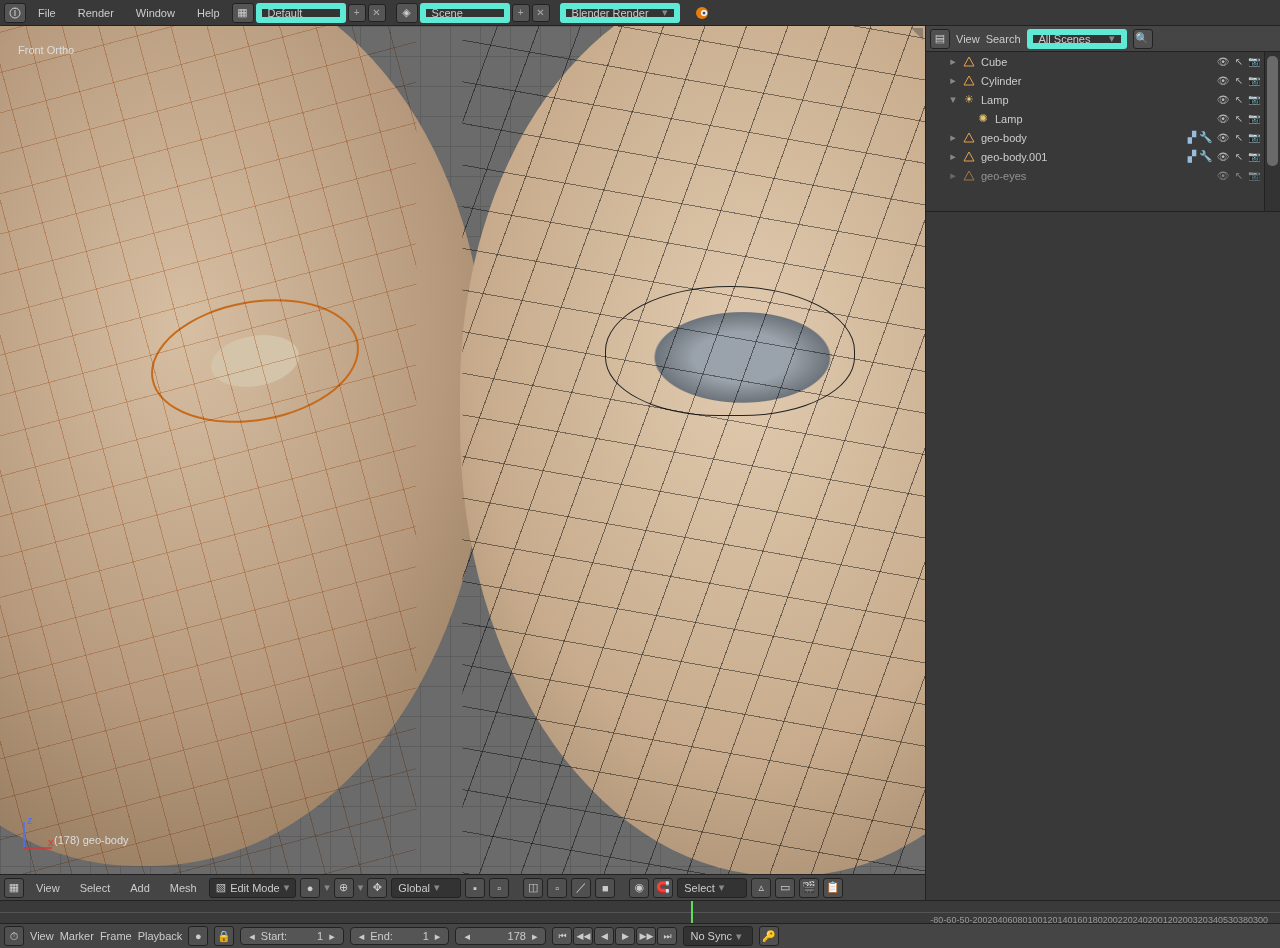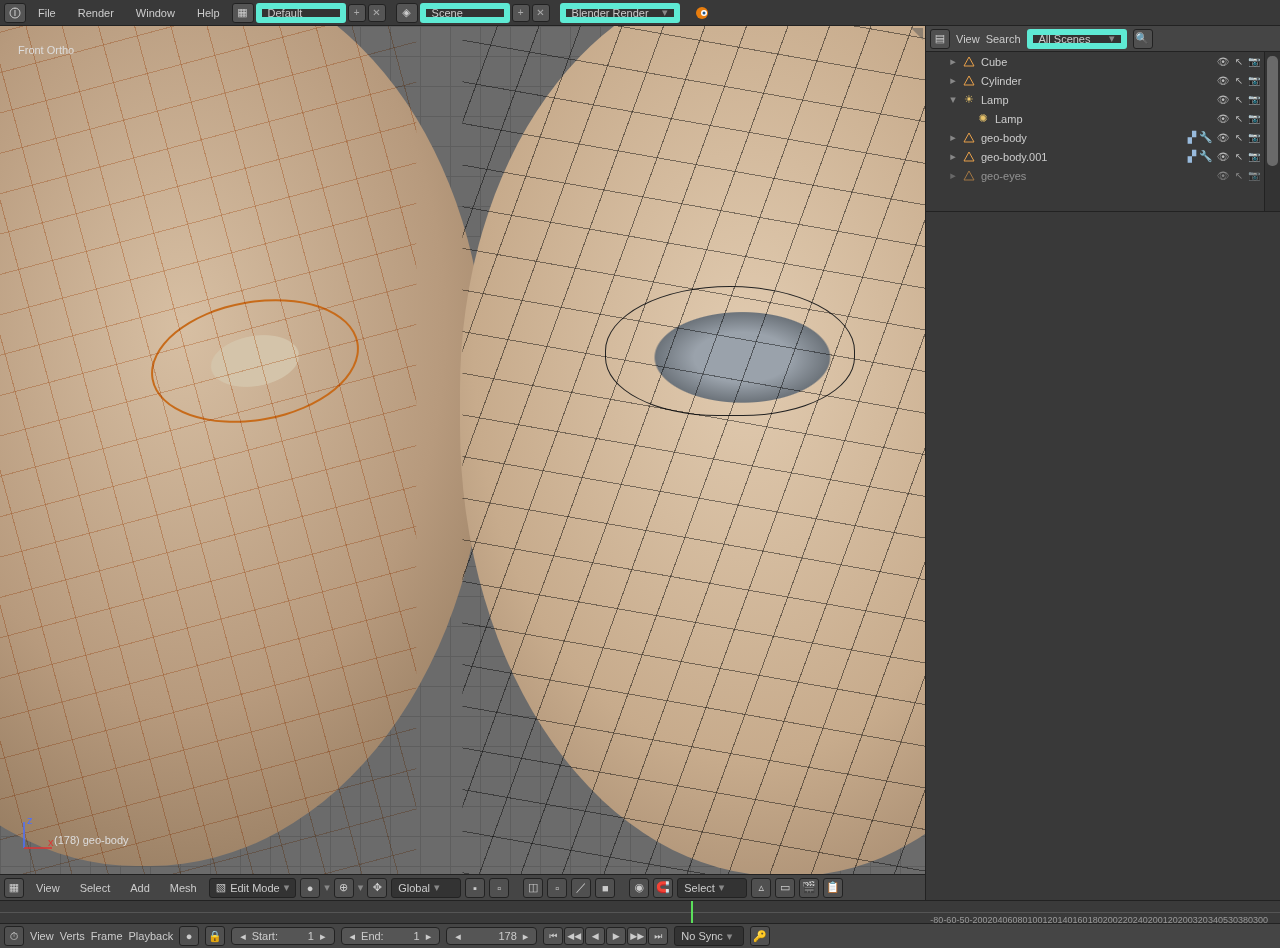--- a/index.html
+++ b/index.html
@@ -355,21 +355,21 @@
         <span>320</span>
         <span>340</span>
         <span>530</span>
         <span>380</span>
         <span>300</span>
       </div>
   </div>
   <div class="tl-header">
     <div class="tool-ic">⏱</div>
     <div class="menuitem">View</div>
-    <div class="menuitem">Verts</div>
+    <div class="menuitem">Marker</div>
     <div class="menuitem">Frame</div>
     <div class="menuitem">Playback</div>
     <div class="tool-ic">●</div>
     <div class="tool-ic">🔒</div>
     <div class="tl-num">
         <span class="arrs">◂</span>
         <span>Start:</span>
         <span style="width:30px;text-align:right">1</span>
         <span class="arrs">▸</span>
       </div>

